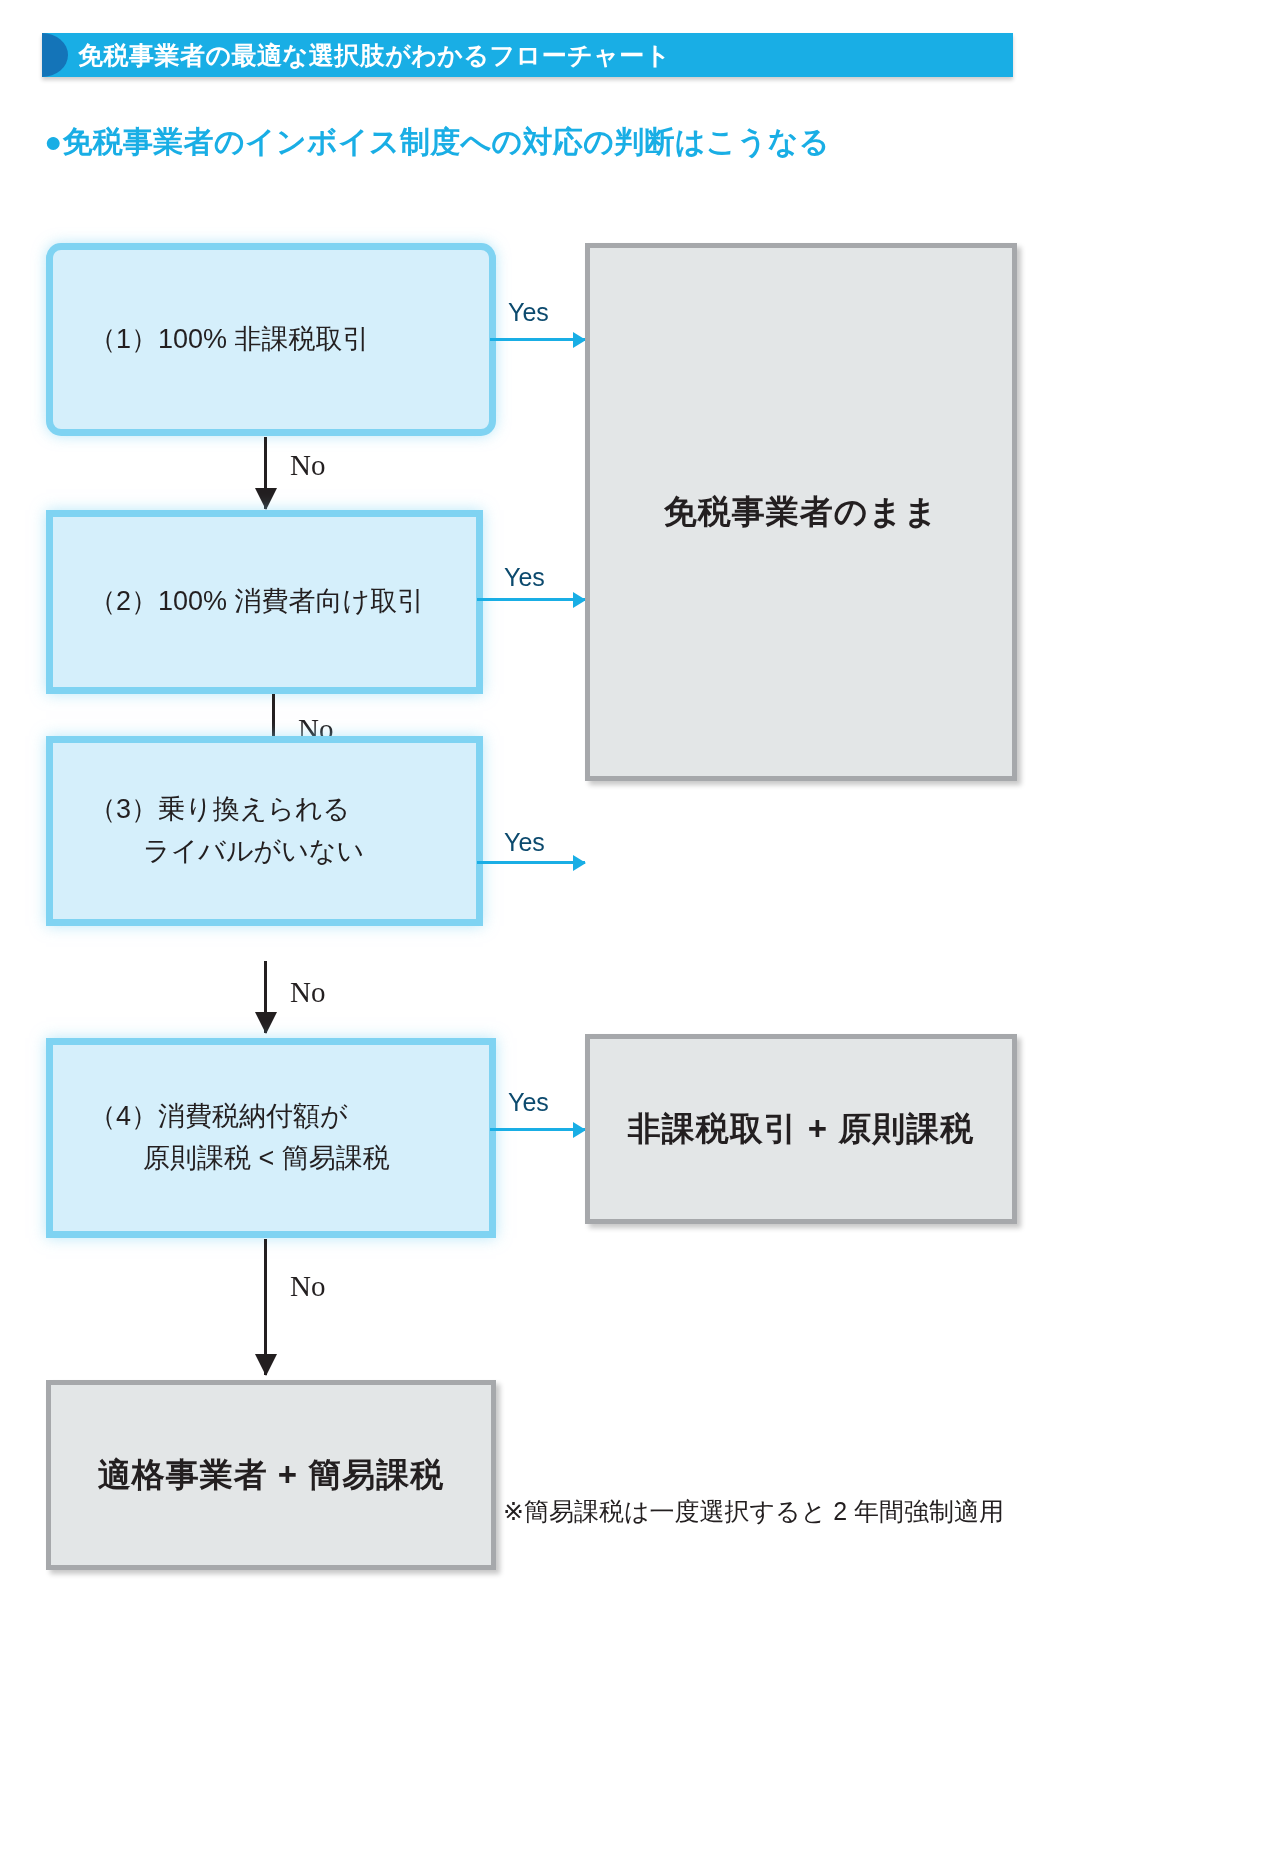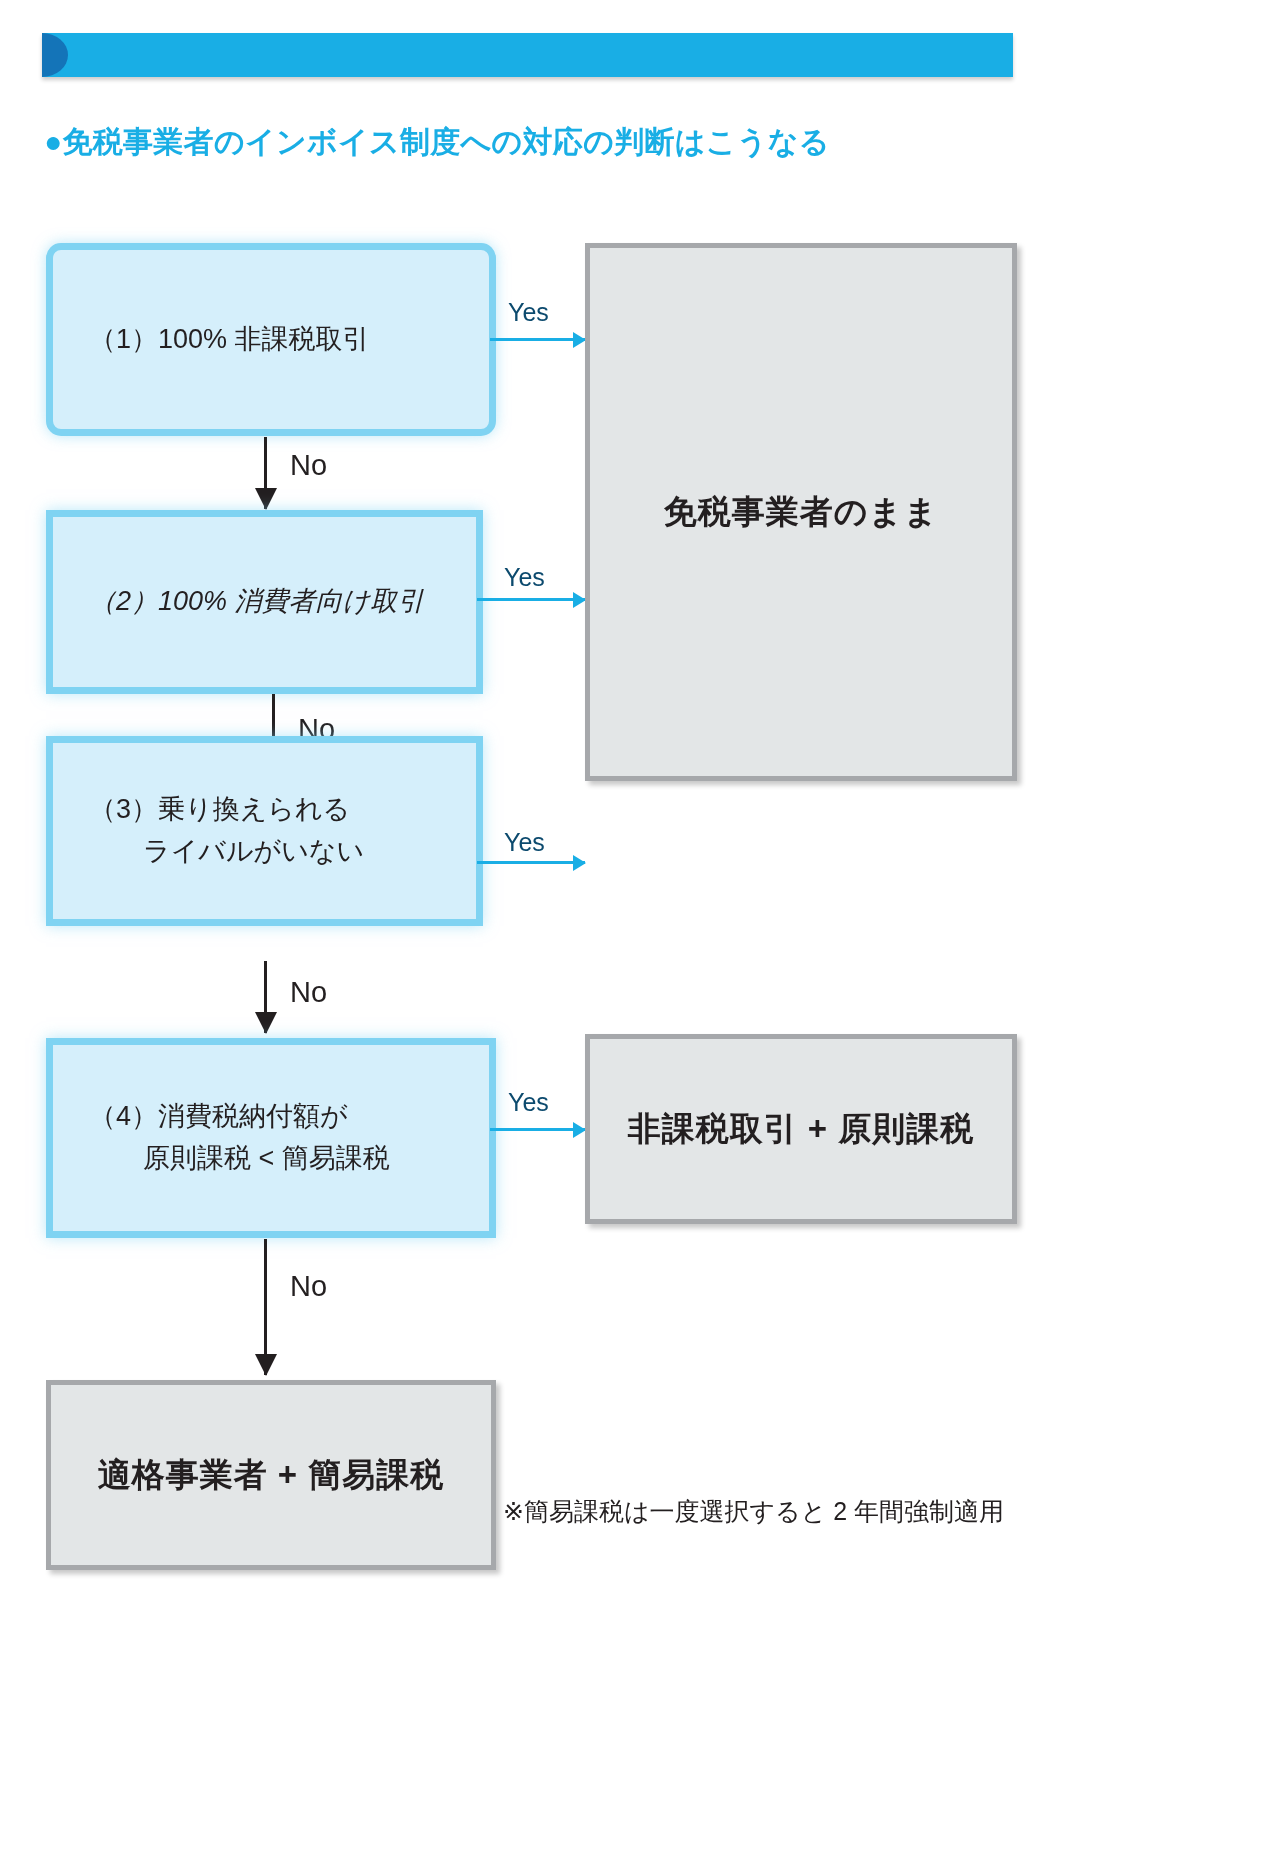--- a/index.html
+++ b/index.html
@@ -81,21 +81,21 @@
   }
   .dbox-text {
     color: #231f20;
     font-size: 27px;
     line-height: 1.55;
     white-space: pre;
     font-weight: normal;
   }
 
   #box1 { left: 46px;  top: 243px;  width: 450px; height: 193px; border-radius: 15px; }
-  #box2 { left: 46px;  top: 510px;  width: 437px; height: 184px; font-style: italic; }
+  #box2 { left: 46px;  top: 510px;  width: 437px; height: 184px; }
   #box3 { left: 46px;  top: 736px;  width: 437px; height: 190px; }
   #box4 { left: 46px;  top: 1038px; width: 450px; height: 200px; }
 
   
   .gbox {
     position: absolute;
     background: #e3e6e7;
     border: 5px solid #a6a8ab;
     box-sizing: border-box;
     box-shadow: 4px 4px 5px rgba(0,0,0,0.22);
@@ -139,20 +139,21 @@
     border-top: 8px solid transparent;
     border-bottom: 8px solid transparent;
   }
 
   
   .no-label {
     position: absolute;
     color: #231f20;
     font-size: 29px;
     white-space: nowrap;
+    font-family: Liberation Serif, serif;
   }
   .v-arrow {
     position: absolute;
     width: 3px;
     background: #231f20;
   }
   .v-arrow::after {
     content: "";
     position: absolute;
     bottom: -1px;
@@ -171,20 +172,21 @@
     color: #231f20;
     font-size: 25px;
     white-space: nowrap;
   }
 </style>
 </head>
 <body>
 
 <div class="header-bar">
   <div class="header-cap"></div>
+  <div class="header-title">免税事業者の最適な選択肢がわかるフローチャート</div>
 </div>
 
 <div class="subtitle">●免税事業者のインボイス制度への対応の判断はこうなる</div>
 
 <div class="dbox" id="box1">
   <div class="dbox-inner">
     <span class="dbox-text">（1）100% 非課税取引</span>
   </div>
 </div>
 <div class="yes-label" style="left:508px; top:278px;">Yes</div>

